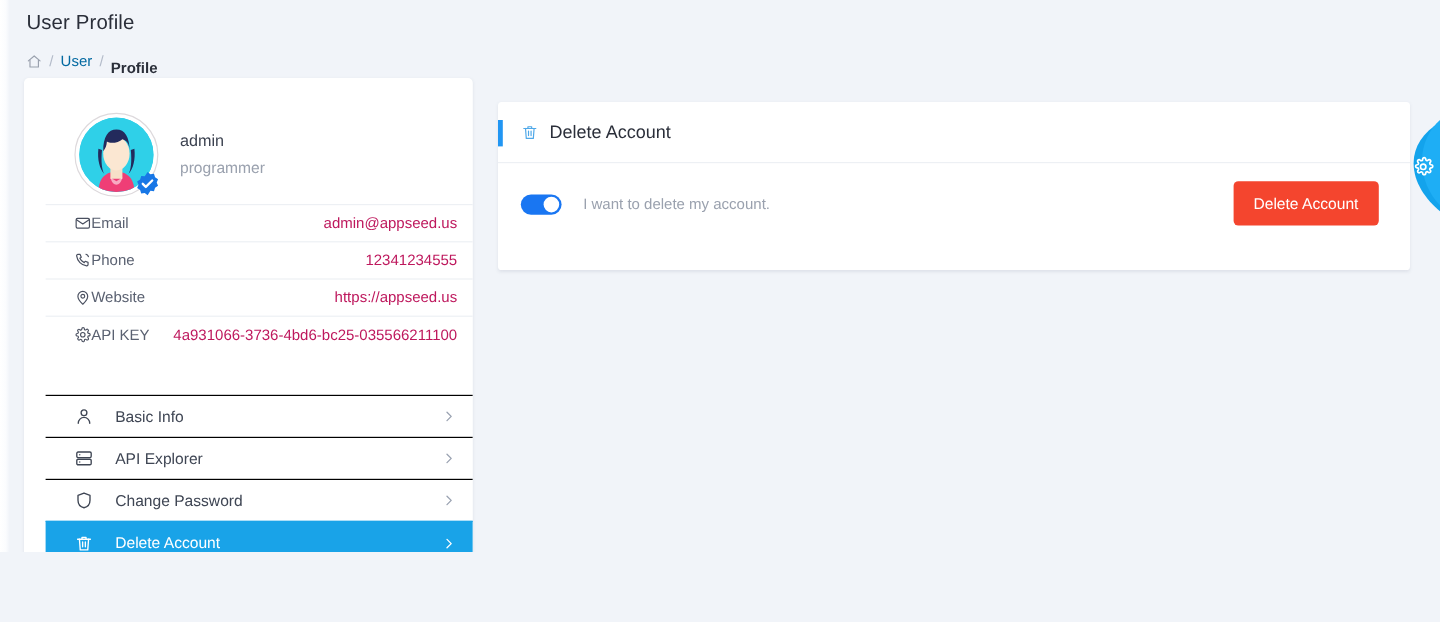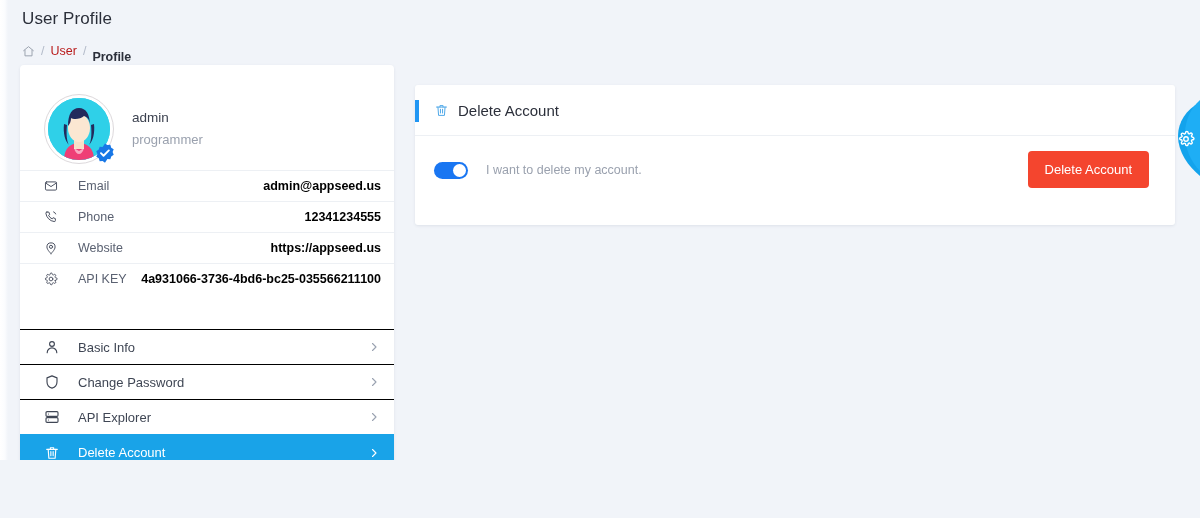--- a/index.html
+++ b/index.html
@@ -24,32 +24,33 @@
   .page-title {
     position: absolute; left: 22px; top: 9px;
     font-size: 17px; color: #2b2f3a; letter-spacing: .1px;
   }
   .breadcrumb {
     position: absolute; left: 22px; top: 38px;
     display: flex; align-items: center; gap: 6px;
     font-size: 12.5px; color: #8a94a6;
   }
   .breadcrumb .sep { color: #b3bbc9; }
-  .breadcrumb .crumb { color: #b91c1c; }
+  .breadcrumb .crumb { color: #0369a1; }
   .breadcrumb .crumb.active { color: #2b2f3a; font-weight: bold; margin-top: 12px; }
   .home-icon { display: inline-flex; align-items: center; }
 
   
   .profile-card {
     position: absolute; left: 20px; top: 65px;
     width: 374px; height: 427px;
     background: #ffffff;
     border-radius: 4px;
     box-shadow: 0 1px 3px rgba(60,72,96,.10);
     overflow: hidden;
+    padding-left: 18px;
   }
   .profile-head {
     display: flex; align-items: center;
     padding: 23px 0 0 24px;
     height: 105px;
   }
   .avatar-wrap { position: relative; width: 70px; height: 70px; flex: none; }
   .avatar-ring {
     position: absolute; inset: 0;
     border-radius: 50%;
@@ -73,24 +74,24 @@
 
   .info-row {
     display: flex; align-items: center;
     height: 31px;
     padding: 0 13px 0 24px;
     border-top: 1px solid #edf0f4;
     font-size: 12.5px;
   }
   .info-row:first-of-type { border-top: 1px solid #edf0f4; }
   .info-label {
-    display: flex; align-items: center; gap: 20px;
+    display: flex; align-items: center; gap: 0;
     color: #5a6171;
   }
-  .info-value { margin-left: auto; color: #000000; font-weight: bold; }
+  .info-value { margin-left: auto; color: #be185d; }
   .ico { display: inline-flex; width: 14px; height: 14px; color: #4a5060; }
 
   .menu { margin-top: 35px; }
   .menu-item {
     display: flex; align-items: center;
     height: 35px;
     padding: 0 14px 0 24px;
     font-size: 13px;
     color: #3f4654;
     border-top: 1px solid #000000;
@@ -290,40 +291,40 @@
         <span class="chev">
           <svg width="12" height="12" viewBox="0 0 24 24" fill="none" stroke="currentColor" stroke-width="2.2" stroke-linecap="round" stroke-linejoin="round">
               <path d="M9 5l7 7-7 7"></path>
             </svg>
         </span>
       </div>
 
       <div class="menu-item">
         <span class="m-ico">
           <svg width="16" height="16" viewBox="0 0 24 24" fill="none" stroke="currentColor" stroke-width="1.7" stroke-linecap="round" stroke-linejoin="round">
-            <path d="M12 2.8l7.5 3v6c0 5-3.3 8.4-7.5 9.4-4.2-1-7.5-4.4-7.5-9.4v-6z"></path>
-          </svg>
-        </span>
-        <span class="m-label">Change Password</span>
+            <rect x="3" y="4" width="18" height="7" rx="1.6"></rect>
+              <rect x="3" y="13" width="18" height="7" rx="1.6"></rect>
+            <path d="M6.7 7.5h.01M6.7 16.5h.01"></path>
+          </svg>
+        </span>
+        <span class="m-label">API Explorer</span>
         <span class="chev">
           <svg width="12" height="12" viewBox="0 0 24 24" fill="none" stroke="currentColor" stroke-width="2.2" stroke-linecap="round" stroke-linejoin="round">
               <path d="M9 5l7 7-7 7"></path>
             </svg>
         </span>
       </div>
 
       <div class="menu-item">
         <span class="m-ico">
           <svg width="16" height="16" viewBox="0 0 24 24" fill="none" stroke="currentColor" stroke-width="1.7" stroke-linecap="round" stroke-linejoin="round">
-            <rect x="3" y="4" width="18" height="7" rx="1.6"></rect>
-              <rect x="3" y="13" width="18" height="7" rx="1.6"></rect>
-            <path d="M6.7 7.5h.01M6.7 16.5h.01"></path>
-          </svg>
-        </span>
-        <span class="m-label">API Explorer</span>
+            <path d="M12 2.8l7.5 3v6c0 5-3.3 8.4-7.5 9.4-4.2-1-7.5-4.4-7.5-9.4v-6z"></path>
+          </svg>
+        </span>
+        <span class="m-label">Change Password</span>
         <span class="chev">
           <svg width="12" height="12" viewBox="0 0 24 24" fill="none" stroke="currentColor" stroke-width="2.2" stroke-linecap="round" stroke-linejoin="round">
               <path d="M9 5l7 7-7 7"></path>
             </svg>
         </span>
       </div>
 
       <div class="menu-item active">
         <span class="m-ico">
           <svg width="16" height="16" viewBox="0 0 24 24" fill="none" stroke="currentColor" stroke-width="1.7" stroke-linecap="round" stroke-linejoin="round">

